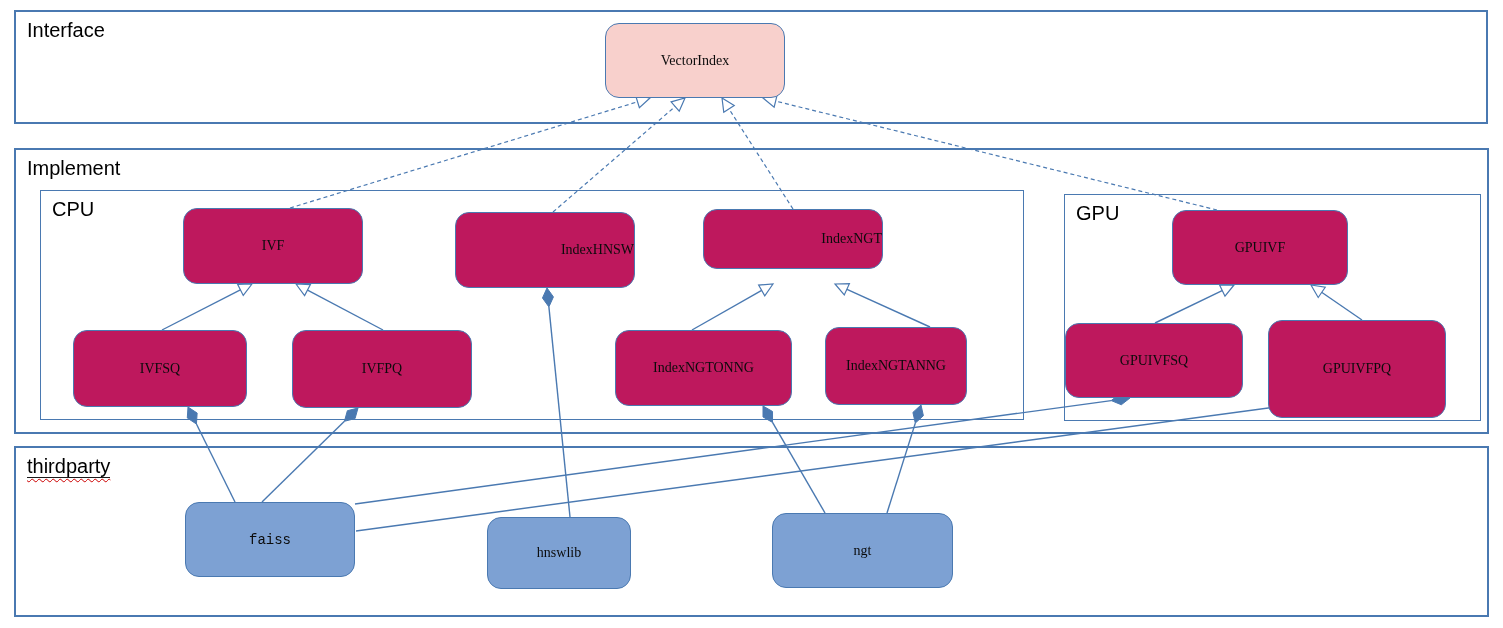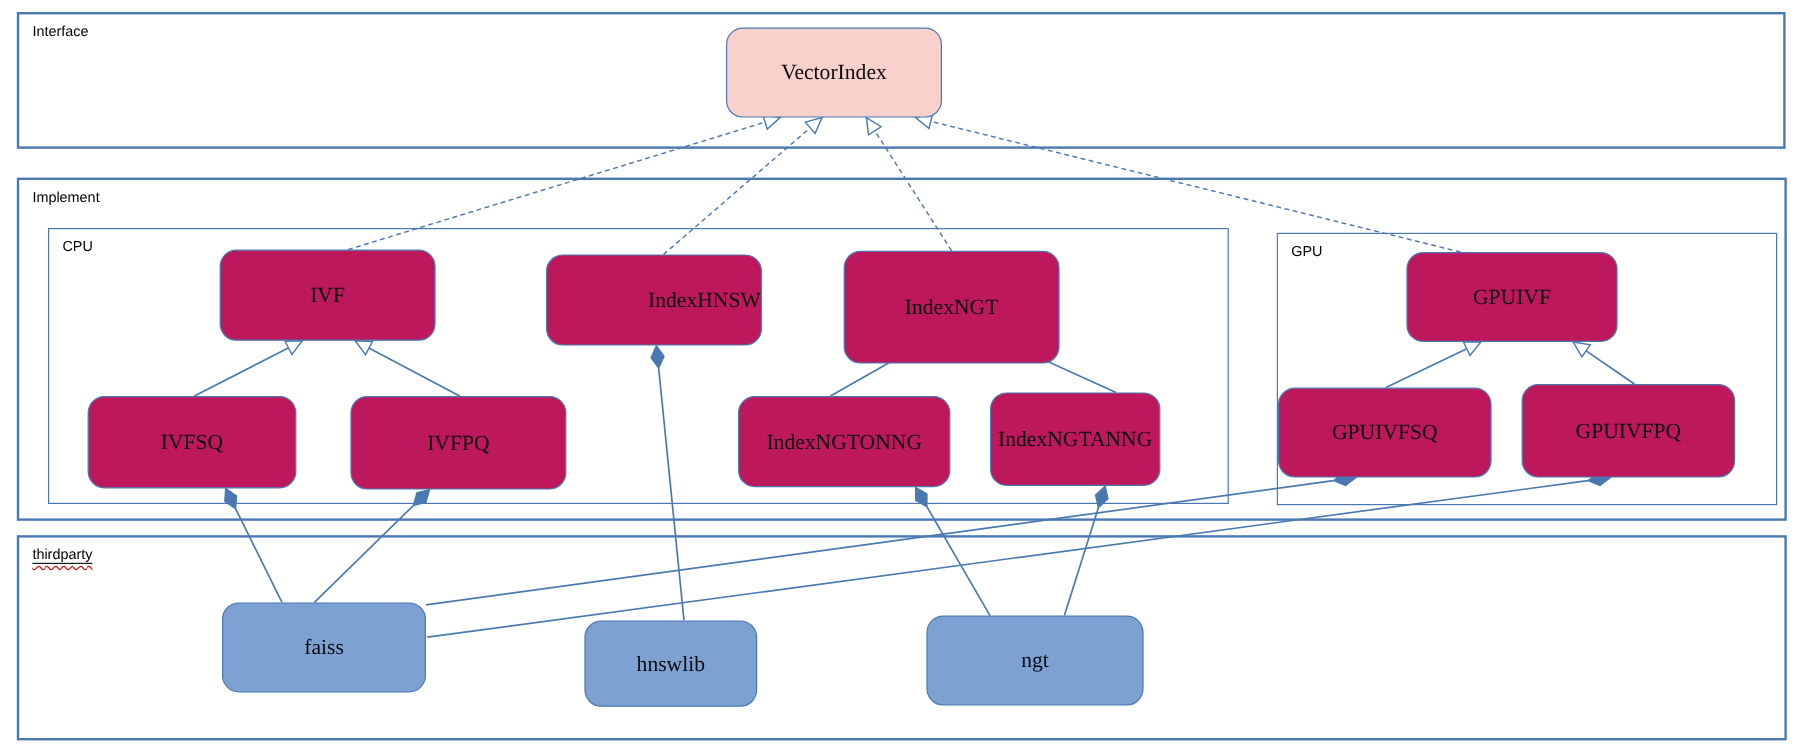--- a/index.html
+++ b/index.html
@@ -7,26 +7,26 @@
     width:1503px;height:628px;position:relative;background:#ffffff;
     font-family:"Liberation Sans",sans-serif;overflow:hidden;
   }
   .container{
     position:absolute;background:transparent;border:2px solid #4a79b1;box-sizing:border-box;
   }
   .subcontainer{
     position:absolute;background:transparent;border:1.5px solid #4a79b1;box-sizing:border-box;
   }
   .container-label{
-    position:absolute;top:7px;left:11px;font-size:12px;color:#000;white-space:nowrap;
+    position:absolute;top:7px;left:11px;font-size:20px;color:#000;white-space:nowrap;
   }
   .node{
     position:absolute;display:flex;align-items:center;justify-content:center;
     border:1.6px solid #4a79b1;border-radius:14px;box-sizing:border-box;
-    font-family:"Liberation Serif",serif;font-size:18px;color:#0b0b0b;text-align:center;
+    font-family:"Liberation Serif",serif;font-size:14px;color:#0b0b0b;text-align:center;
   }
   .class-node{background:#be185d;}
   .lib-node{background:#7da1d3;}
   .interface-node{background:#f8d0cc;border-color:#4a79b1;}
   #edges{position:absolute;left:0;top:0;pointer-events:none;}
   .misspelled-outer{
     text-decoration-line:underline;text-decoration-style:wavy;
     text-decoration-color:#cc0000;text-underline-offset:5px;text-decoration-thickness:1px;
   }
   .misspelled-inner{border-bottom:1px solid #1a1a1a;padding-bottom:0px;}
@@ -130,21 +130,21 @@
 </div>
 
 <div class="node class-node" style="left:183px;top:208px;width:180px;height:76px;">
   <span>IVF</span>
 </div>
 
 <div class="node class-node" style="left:455px;top:212px;width:180px;height:76px;justify-content:flex-end;">
   <span>IndexHNSW</span>
 </div>
 
-<div class="node class-node" style="left:703px;top:209px;width:180px;height:94px;">
+<div class="node class-node" style="left:703px;top:209px;width:180px;height:60px;justify-content:flex-end;">
   <span>IndexNGT</span>
 </div>
 
 <div class="node class-node" style="left:73px;top:330px;width:174px;height:77px;">
   <span>IVFSQ</span>
 </div>
 
 <div class="node class-node" style="left:292px;top:330px;width:180px;height:78px;">
   <span>IVFPQ</span>
 </div>
@@ -158,25 +158,25 @@
 </div>
 
 <div class="node class-node" style="left:1172px;top:210px;width:176px;height:75px;">
   <span>GPUIVF</span>
 </div>
 
 <div class="node class-node" style="left:1065px;top:323px;width:178px;height:75px;">
   <span>GPUIVFSQ</span>
 </div>
 
-<div class="node class-node" style="left:1268px;top:320px;width:178px;height:78px;">
+<div class="node class-node" style="left:1268px;top:320px;width:178px;height:98px;">
   <span>GPUIVFPQ</span>
 </div>
 
-<div class="node lib-node" style="left:185px;top:502px;width:170px;height:75px;">
+<div class="node lib-node" style="left:185px;top:502px;width:170px;height:75px;font-family:Liberation Mono, monospace;">
   <span>faiss</span>
 </div>
 
 <div class="node lib-node" style="left:487px;top:517px;width:144px;height:72px;">
   <span>hnswlib</span>
 </div>
 
 <div class="node lib-node" style="left:772px;top:513px;width:181px;height:75px;">
   <span>ngt</span>
 </div>

